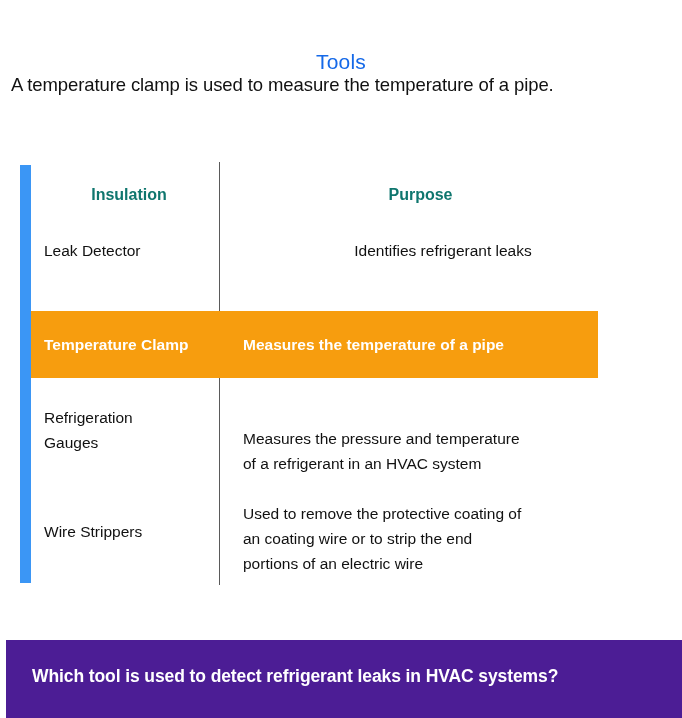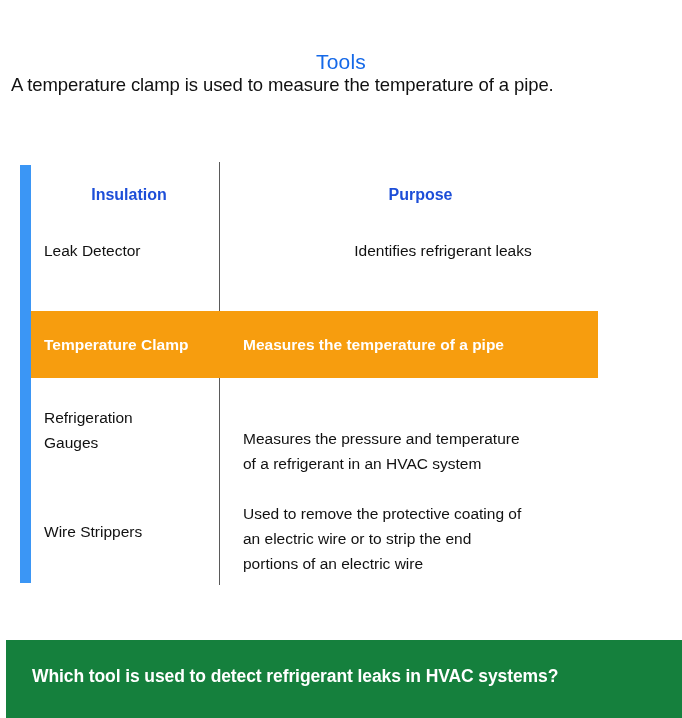--- a/index.html
+++ b/index.html
@@ -92,21 +92,21 @@
     width: 400px;
     font-size: 15.5px;
     line-height: 25px;
     color: #111111;
   }
 
   
   .row-header .cell-tool,
   .row-header .cell-purpose {
     font-weight: bold;
-    color: #1d4ed8;
+    color: #0f766e;
     font-size: 16px;
   }
   .row-header .cell-tool { text-align: center; left: 44px; width: 170px; }
   .row-header .cell-purpose { text-align: center; left: 243px; width: 355px; }
 
   
   .row-highlight-bg {
     position: absolute;
     left: 31px;
     width: 567px;
@@ -118,21 +118,21 @@
     font-weight: bold;
   }
 
   
   .question-banner {
     position: absolute;
     left: 6px;
     top: 640px;
     width: 676px;
     height: 78px;
-    background: #15803d;
+    background: #4c1d95;
   }
   .question-text {
     position: absolute;
     left: 26px;
     top: 26px;
     width: 640px;
     font-size: 17.5px;
     font-weight: bold;
     color: #ffffff;
     letter-spacing: -0.1px;
@@ -175,21 +175,21 @@
     <div class="cell-purpose" style="top:0;margin-top:21px;">
       <div>Measures the pressure and temperature</div>
       <div>of a refrigerant in an HVAC system</div>
     </div>
   </div>
 
   <div class="row" style="top:333px;height:86px;">
     <div class="cell-tool" style="top:26px;">Wire Strippers</div>
     <div class="cell-purpose" style="top:8px;">
       <div>Used to  remove the protective coating of</div>
-      <div>an electric wire or to strip the end</div>
+      <div>an coating wire or to strip the end</div>
       <div>portions of an electric wire</div>
     </div>
   </div>
 
 </div>
 
 <div class="question-banner">
   <div class="question-text">Which tool is used to detect refrigerant leaks in HVAC systems?</div>
 </div>
 

